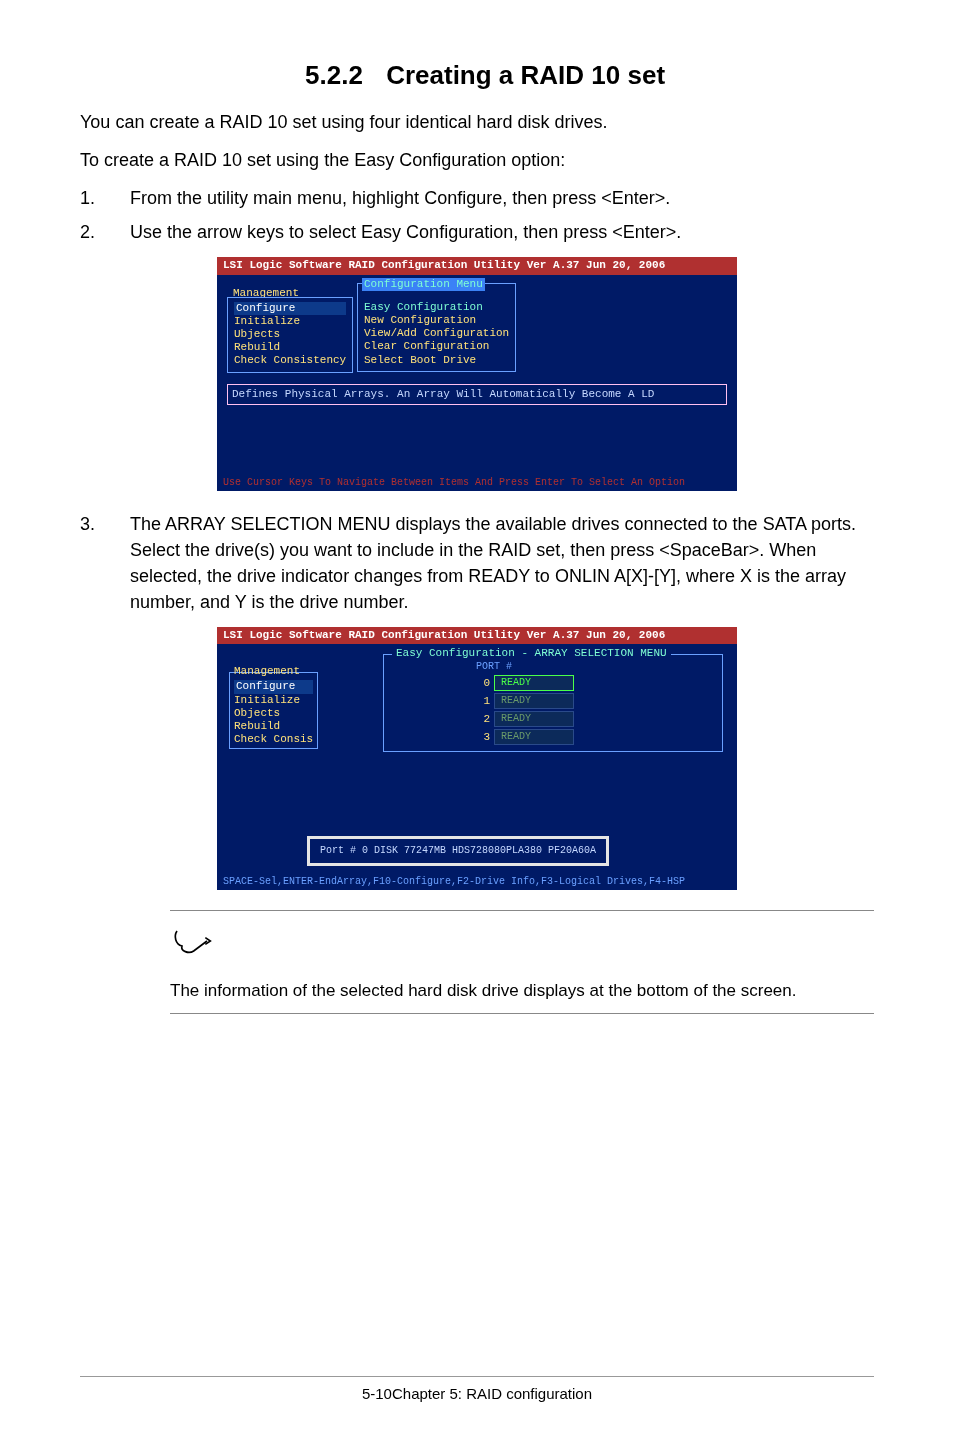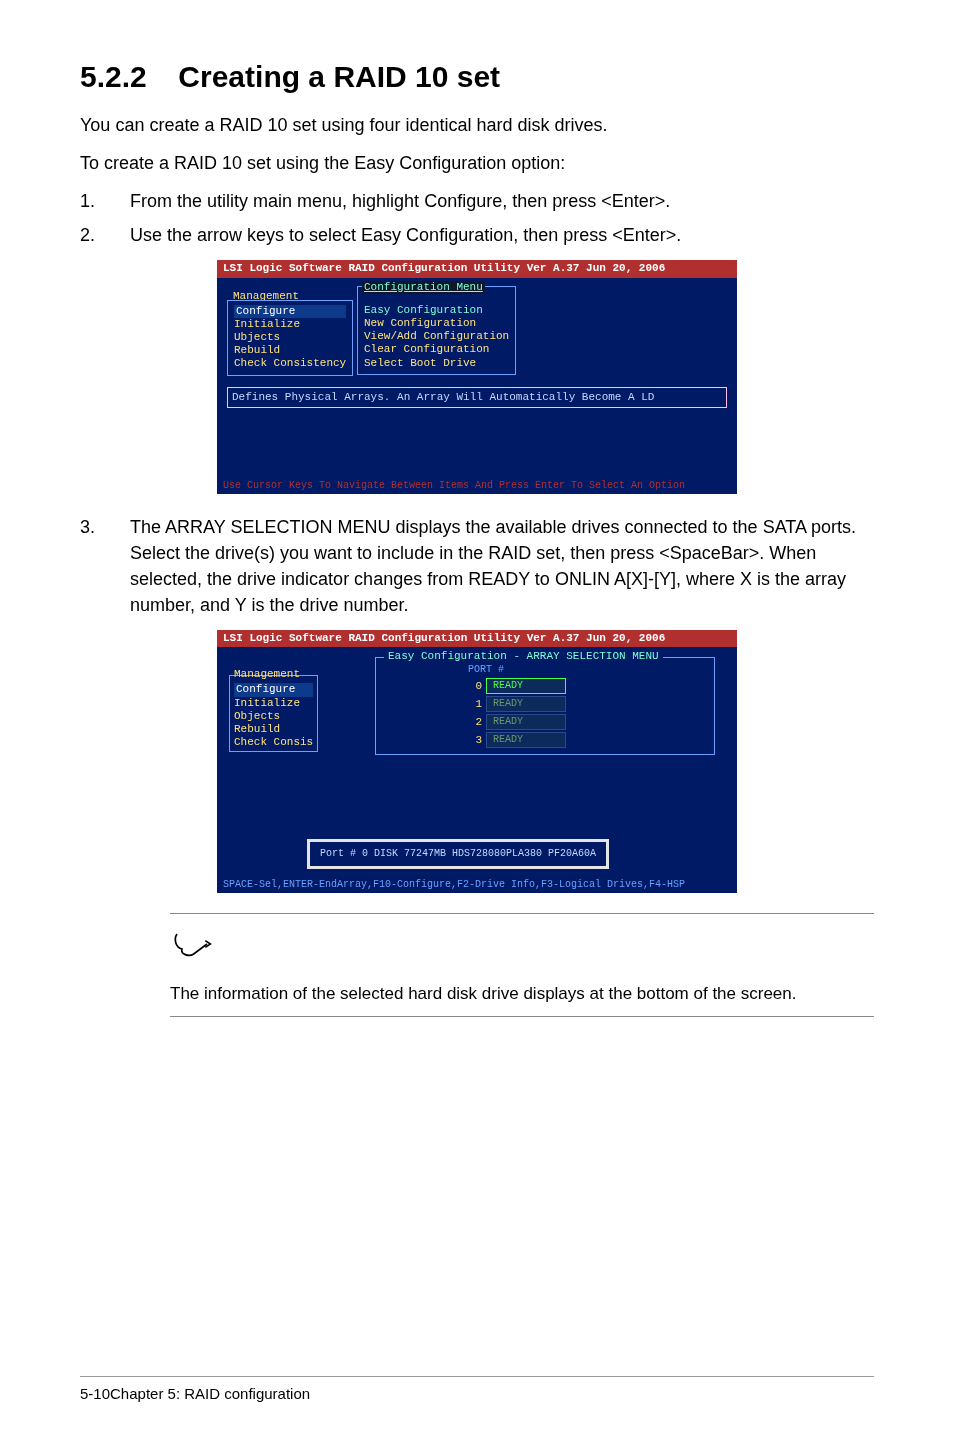--- a/index.html
+++ b/index.html
@@ -6,23 +6,24 @@
   body {
     font-family: Arial, Helvetica, sans-serif;
     width: 954px;
     height: 1438px;
     background: #fff;
     position: relative;
     padding: 60px 80px 40px 80px;
     color: #000;
   }
   .heading {
-    font-size: 30px;
+    font-size: 26px;
     font-weight: bold;
     margin-bottom: 18px;
+    text-align: center;
   }
   .heading .num { display: inline-block; width: 90px; }
   .para {
     font-size: 18px;
     line-height: 1.45;
     margin-bottom: 12px;
   }
   .ol-item {
     display: flex;
     font-size: 18px;
@@ -77,21 +78,21 @@
   .sidebar-box div { white-space: nowrap; }
   .config-box {
     border: 1px solid #6aa0ff;
     display: inline-block;
     padding: 4px 6px;
     position: absolute;
     left: 140px;
     top: 8px;
     background: #001a66;
   }
-  .config-title { color: #7fffd4; position: relative; top: -10px; left: -2px; background:#0f172a; display:inline-block; padding:0 2px;text-decoration:underline;}
+  .config-title { color: #7fffd4; position: relative; top: -10px; left: -2px; background:#3b82f6; display:inline-block; padding:0 2px;}
   .config-box .hl { color: #7fffd4; }
   .config-box div { color: #ffe27a; white-space: nowrap; }
   .scr-statusbox {
     border: 1px solid #ffc0f0;
     color: #c5d8ff;
     margin-top: 80px;
     padding: 3px 4px;
     font-size: 11px;
   }
   .scr-bottombar {
@@ -101,21 +102,21 @@
     font-size: 10px;
     white-space: nowrap;
     overflow: hidden;
   }
 
   
   .scr2-body { min-height: 230px; }
   .array-box {
     border: 1px solid #6aa0ff;
     position: absolute;
-    left: 158px;
+    left: 166px;
     top: 10px;
     width: 340px;
     padding: 6px;
   }
   .array-title { color: #7fffd4; position:absolute; top:-8px; left:8px; background:#001a66; padding:0 4px;}
   .port-head { color:#6aa0ff; font-size:10px; margin-left: 86px; }
   .drive-row { display:flex; margin-left: 80px; margin-top:2px; align-items:center; }
   .drive-num { width: 20px; color:#ffe27a; text-align:right; margin-right:4px;}
   .drive-cell { background:#0c2a5a; color:#6a9a6a; border:1px solid #2a4a8a; padding:1px 6px; width:80px; font-size:10px;}
   .drive-cell.ready { color:#4aff4a; border-color:#4aff4a;}
@@ -161,21 +162,21 @@
   .note-icon svg { width: 40px; height: 36px; stroke:#000; fill:none; stroke-width:2; }
 
   .footer {
     position:absolute;
     bottom: 36px;
     left: 80px; right: 80px;
     border-top: 1px solid #999;
     padding-top: 8px;
     font-size: 15px;
     display:flex;
-    justify-content:flex-start;
+    justify-content:center;
     color:#000;
   }
 
   .indent3 { margin-left: 0px; }
 </style>
 </head>
 <body>
 
 <h2 class="heading">
   <span class="num">5.2.2</span>

